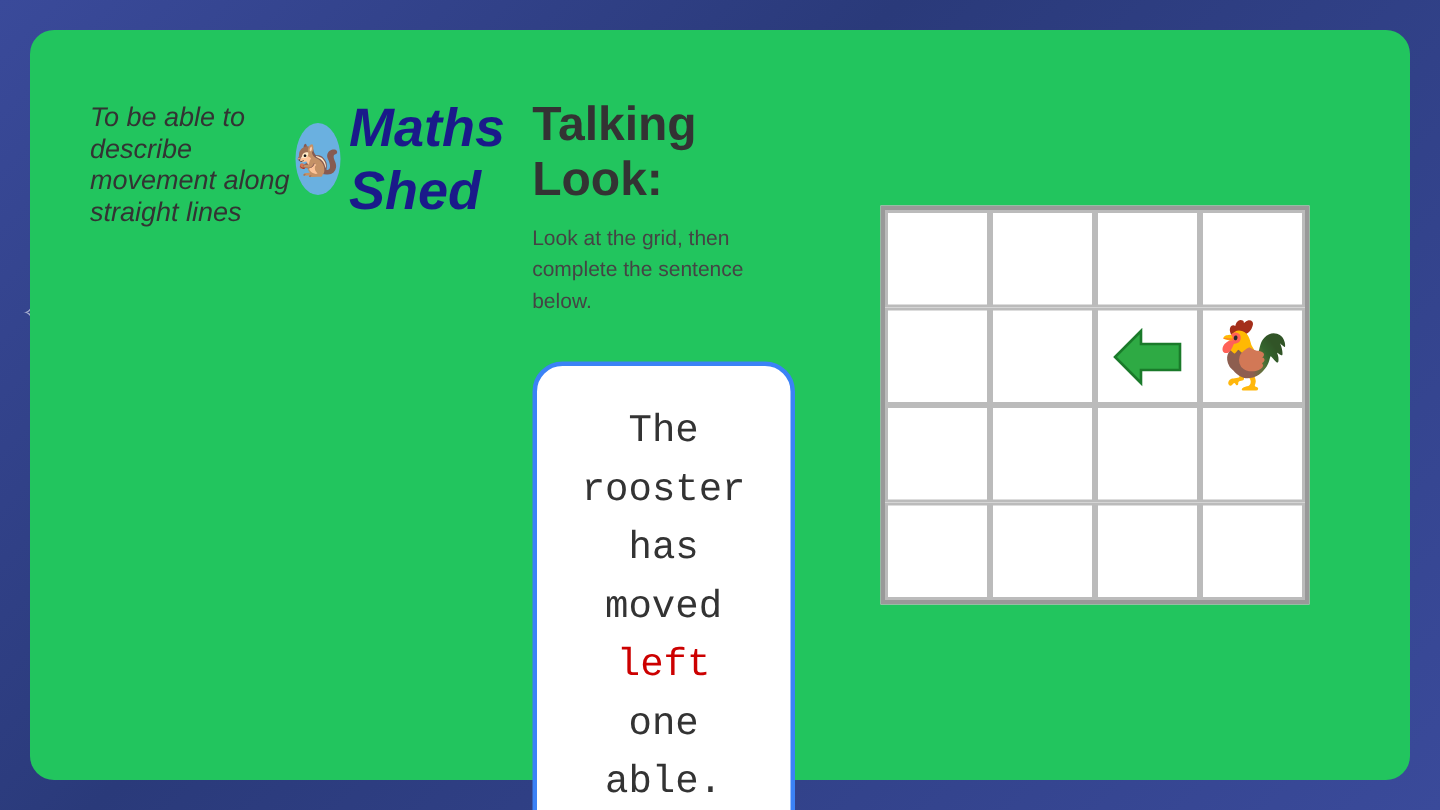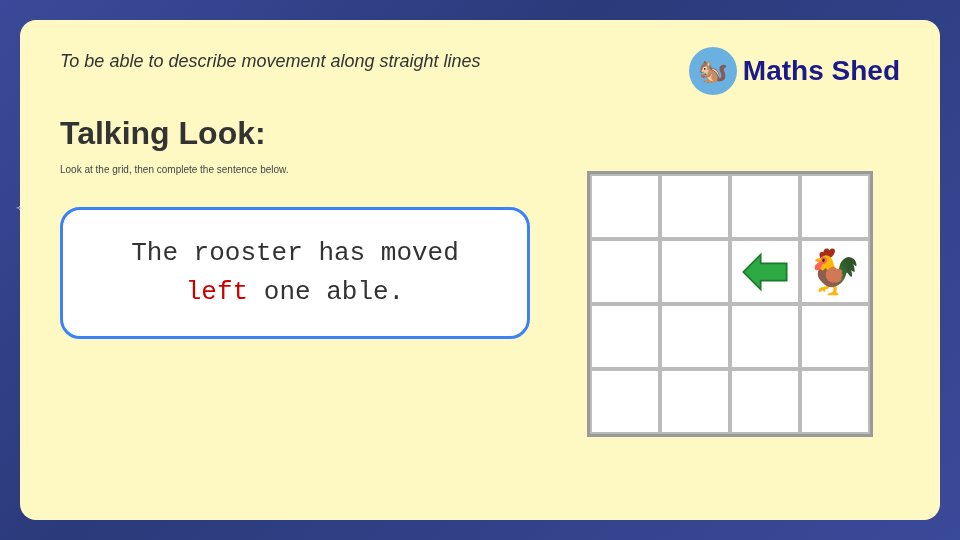--- a/index.html
+++ b/index.html
@@ -28,25 +28,24 @@
       font-size: 14px;
       opacity: 0.6;
     }
 
     .main-card {
       position: absolute;
       top: 20px;
       left: 20px;
       right: 20px;
       bottom: 20px;
-      background: #fef9c3;
+      background: #22c55e;
       border-radius: 16px;
-      padding: 27px 40px;
-      display: flex;
-      flex-direction: column;
+      padding: 44px 40px;
+      display: flex;
     }
 
     .header-area {
       display: flex;
       align-items: flex-start;
       justify-content: space-between;
       margin-bottom: 20px;
     }
 
     .subtitle {
@@ -67,23 +66,24 @@
       height: 48px;
       background: #6ab0e0;
       border-radius: 50%;
       display: flex;
       align-items: center;
       justify-content: center;
       font-size: 24px;
     }
 
     .logo-text {
-      font-size: 28px;
+      font-size: 36px;
       font-weight: 900;
       color: #1a1a8a;
+      font-style: italic;
     }
 
     .content-area {
       display: flex;
       gap: 30px;
       flex: 1;
     }
 
     .left-panel {
       flex: 1;
@@ -92,21 +92,21 @@
     }
 
     .talking-time-title {
       font-size: 32px;
       font-weight: bold;
       color: #333;
       margin-bottom: 10px;
     }
 
     .instruction-text {
-      font-size: 10px;
+      font-size: 14px;
       color: #444;
       line-height: 1.5;
       margin-bottom: 20px;
     }
 
     .sentence-box {
       background: white;
       border-radius: 20px;
       padding: 24px 30px;
       border: 3px solid #3b82f6;

